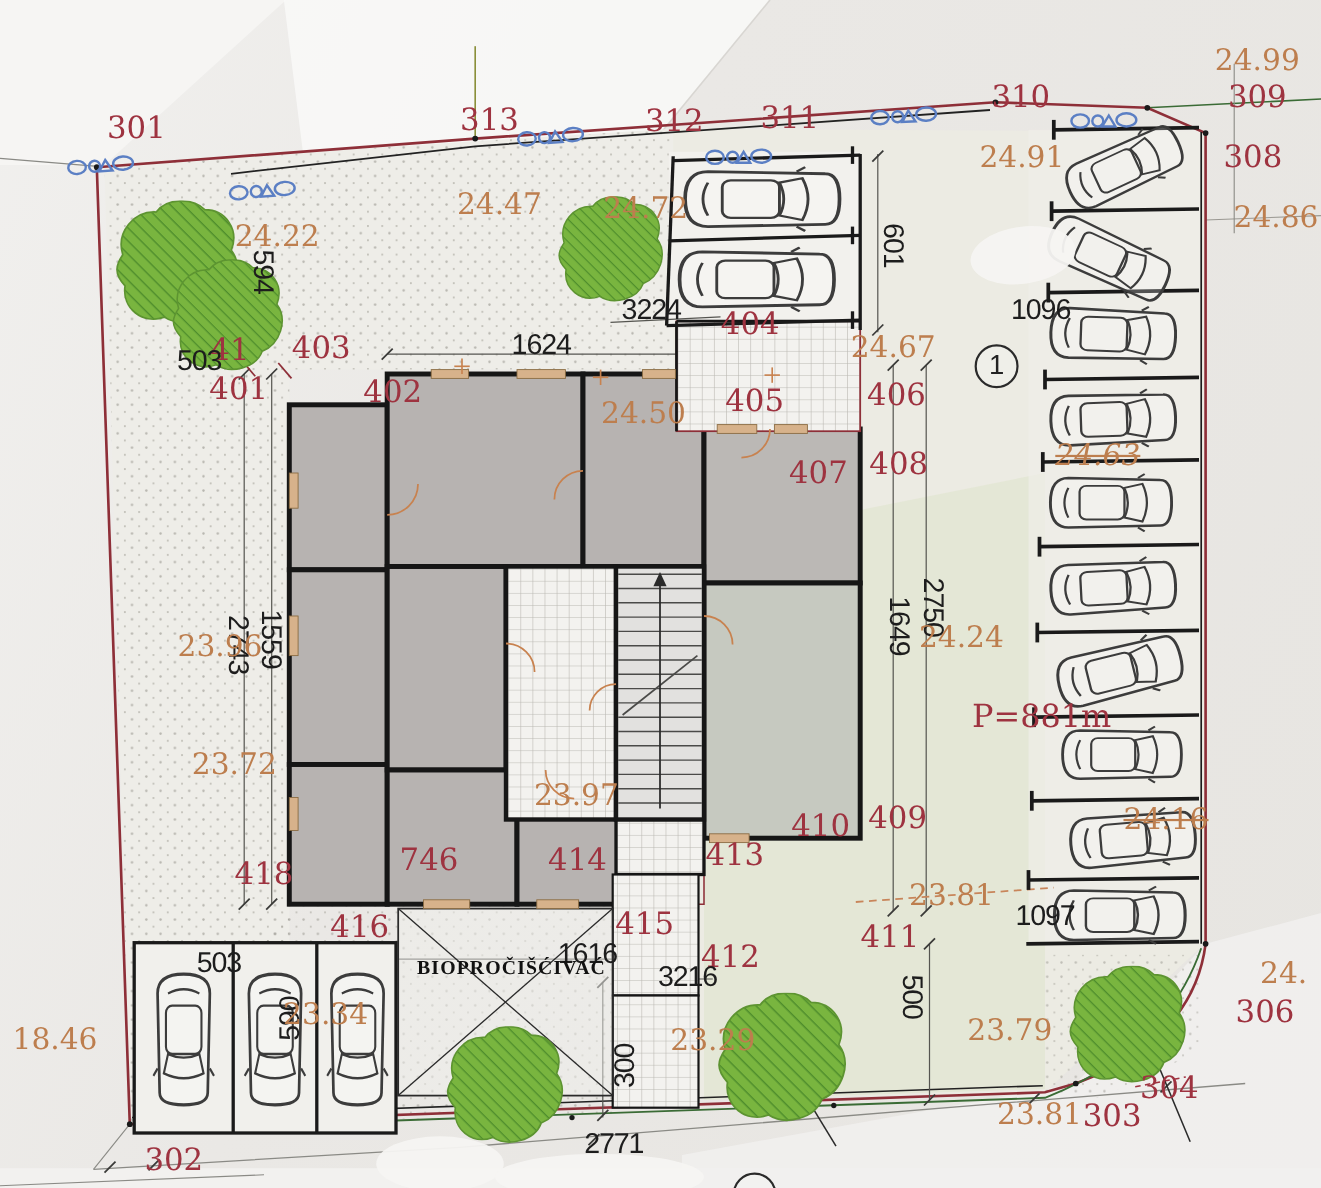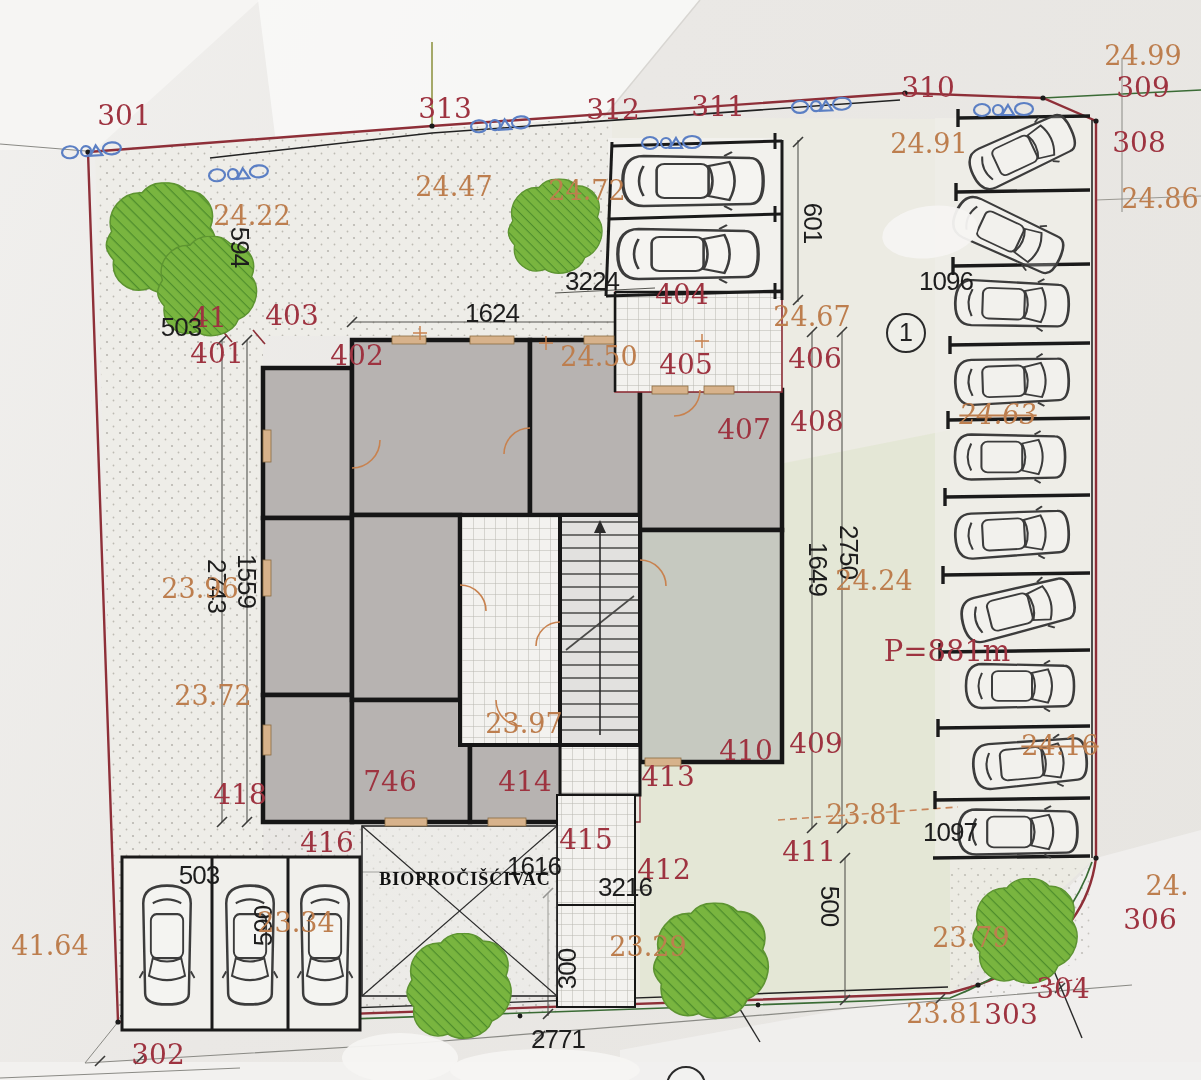--- a/index.html
+++ b/index.html
@@ -435,32 +435,32 @@
       <div class="ann black" style="left: 567px; top: 969px; transform: translate(-50%, -50%) rotate(-90deg);">300</div>
       <div class="ann black" style="left: 830px; top: 906px; transform: translate(-50%, -50%) rotate(90deg);">500</div>
       <div class="ann black" style="left: 558px; top: 1039px; transform: translate(-50%, -50%);">2771</div>
       <div class="ann bio" style="left: 465px; top: 879px; transform: translate(-50%, -50%);">BIOPROČIŠĆIVAĆ</div>
       <div class="ann orange" style="left: 1143px; top: 55px; transform: translate(-50%, -50%);">24.99</div>
       <div class="ann orange" style="left: 929px; top: 143px; transform: translate(-50%, -50%);">24.91</div>
       <div class="ann orange" style="left: 1160px; top: 198px; transform: translate(-50%, -50%);">24.86</div>
       <div class="ann orange" style="left: 587px; top: 190px; transform: translate(-50%, -50%);">24.72</div>
       <div class="ann orange" style="left: 454px; top: 186px; transform: translate(-50%, -50%);">24.47</div>
       <div class="ann orange" style="left: 252px; top: 215px; transform: translate(-50%, -50%);">24.22</div>
-      <div class="ann orange" style="left: 585px; top: 356px; transform: translate(-50%, -50%); margin-left: 14px;">24.50</div>
+      <div class="ann orange" style="left: 585px; top: 376px; transform: translate(-50%, -50%);">24.50</div>
       <div class="ann orange" style="left: 812px; top: 316px; transform: translate(-50%, -50%);">24.67</div>
       <div class="ann orange strike" style="left: 998px; top: 414px; transform: translate(-50%, -50%); font-style: italic;">24.63</div>
       <div class="ann orange" style="left: 874px; top: 580px; transform: translate(-50%, -50%);">24.24</div>
       <div class="ann orange strike" style="left: 1060px; top: 745px; transform: translate(-50%, -50%);">24.16</div>
       <div class="ann orange" style="left: 200px; top: 588px; transform: translate(-50%, -50%);">23.96</div>
       <div class="ann orange" style="left: 213px; top: 695px; transform: translate(-50%, -50%);">23.72</div>
       <div class="ann orange" style="left: 524px; top: 723px; transform: translate(-50%, -50%);">23.97</div>
       <div class="ann orange" style="left: 865px; top: 814px; transform: translate(-50%, -50%);">23.81</div>
       <div class="ann orange" style="left: 945px; top: 1013px; transform: translate(-50%, -50%);">23.81</div>
-      <div class="ann orange" style="left: 971px; top: 937px; transform: translate(-50%, -50%); text-align: center;">23.79</div>
+      <div class="ann orange" style="left: 918px; top: 937px; transform: translate(-50%, -50%); text-align: center;">23.79</div>
       <div class="ann orange" style="left: 648px; top: 946px; transform: translate(-50%, -50%);">23.29</div>
-      <div class="ann orange" style="left: 50px; top: 945px; transform: translate(-50%, -50%);">41.64</div>
+      <div class="ann orange" style="left: 50px; top: 945px; transform: translate(-50%, -50%);">18.46</div>
       <div class="ann orange" style="left: 296px; top: 922px; transform: translate(-50%, -50%);">23.34</div>
       <div class="ann orange" style="left: 1167px; top: 885px; transform: translate(-50%, -50%);">24.</div>
       <div class="ann circle" style="left: 906px; top: 333px; transform: translate(-50%, -50%);">1</div>
       <div class="ann circle" style="left: 686px; top: 1086px; transform: translate(-50%, -50%);"></div>
     </div>
 
 </div>
 
 </body></html>

